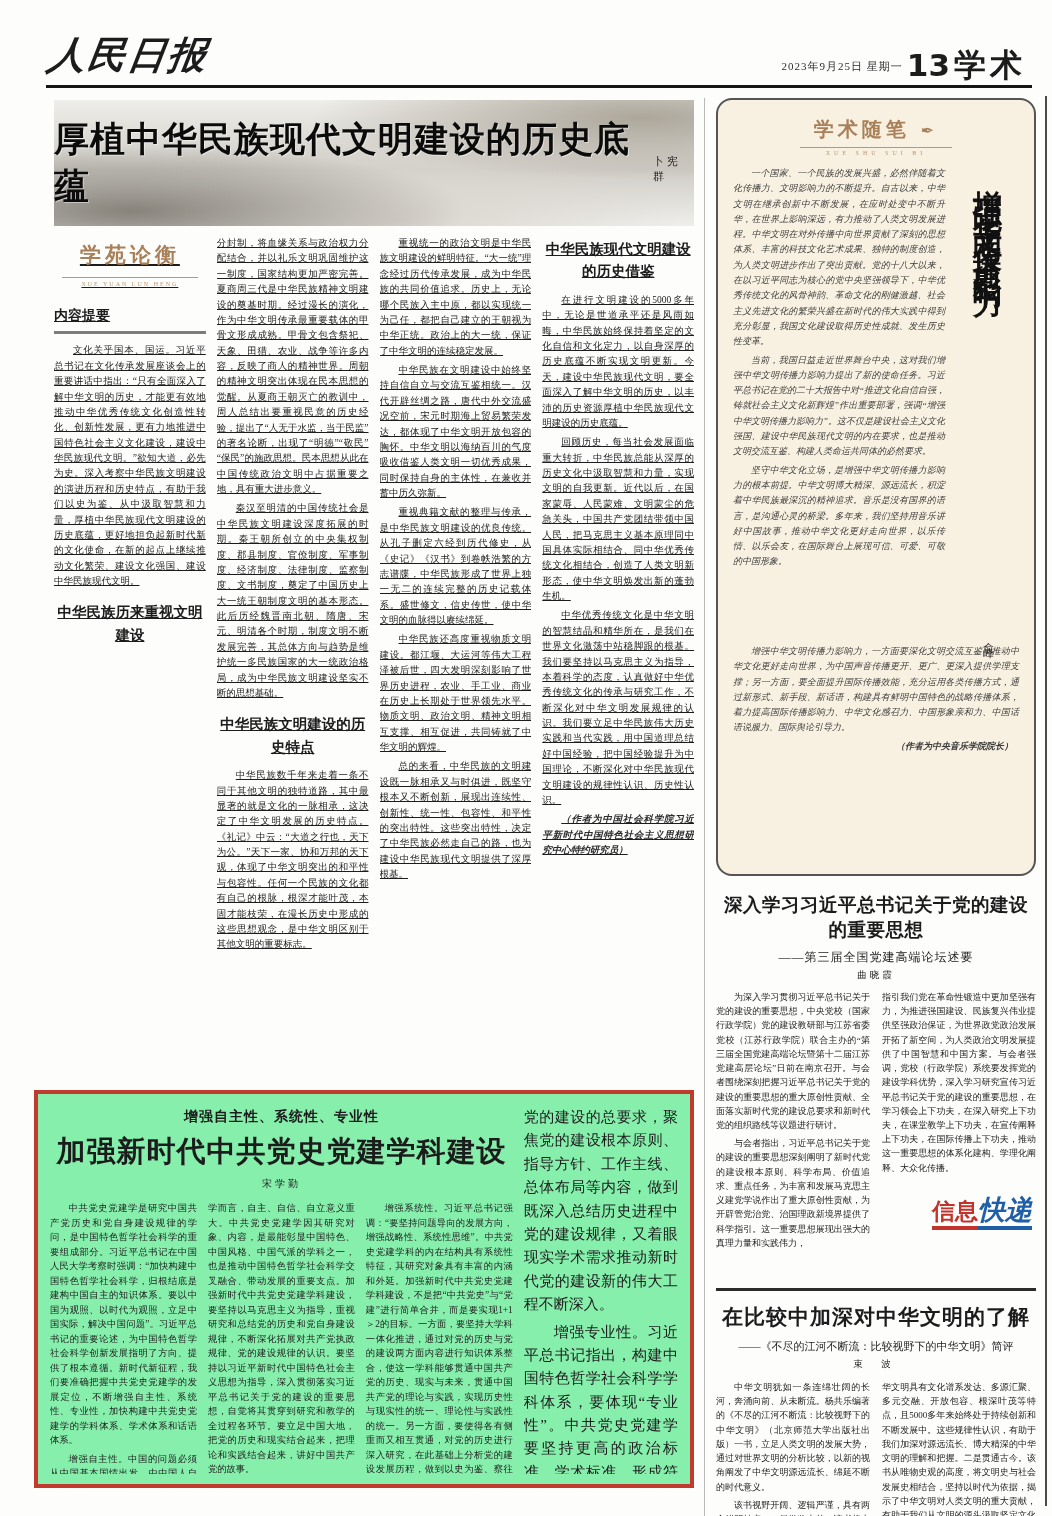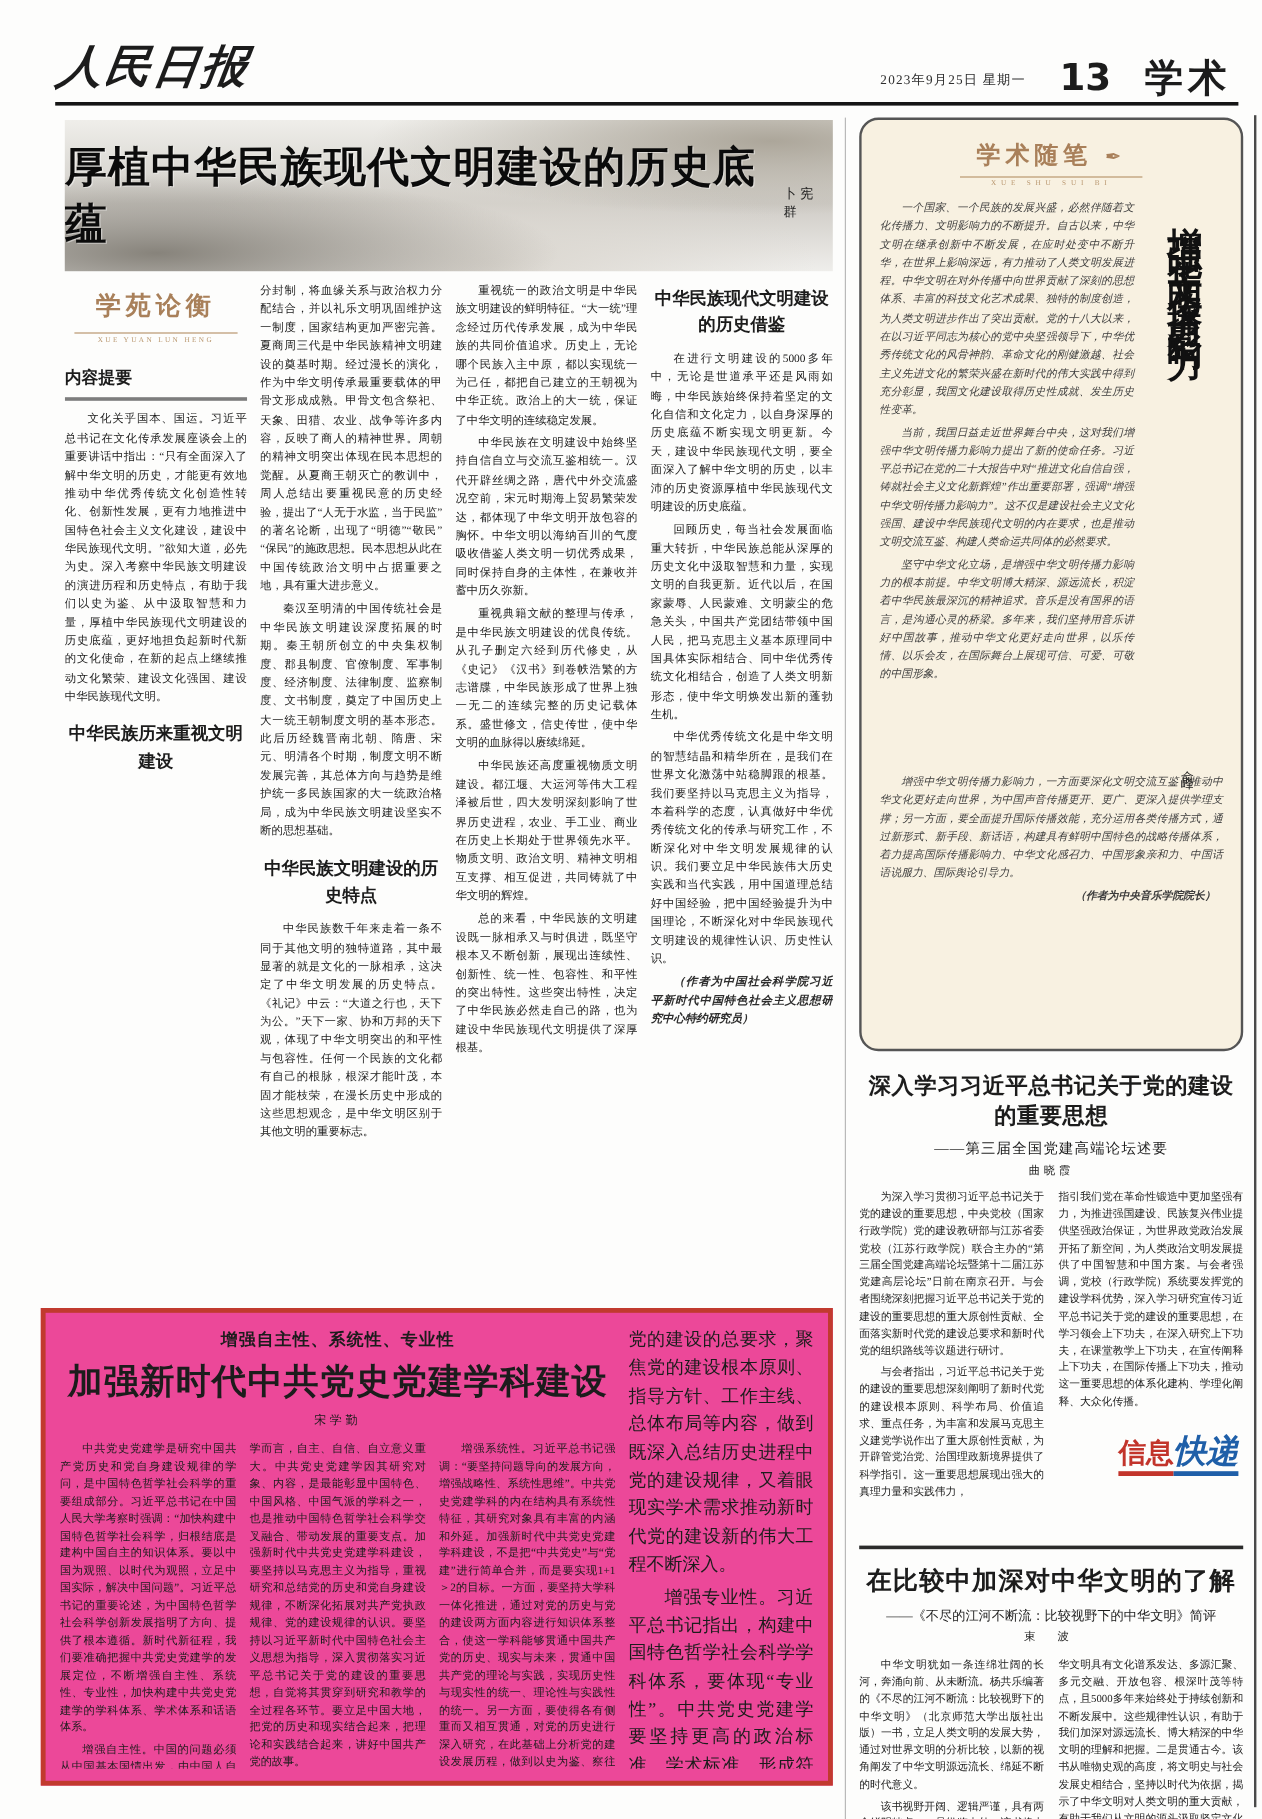--- a/index.html
+++ b/index.html
@@ -8,21 +8,21 @@
     background:#f4f3f1;
     font-family:"Liberation Serif","DejaVu Serif",serif;
     color:#1c1c1c;
   }
   .page{position:relative;width:1052px;height:1516px;background:#fdfdfc;overflow:hidden;}
   .page-edge{position:absolute;top:96px;right:5px;bottom:10px;width:2px;background:#4a4a4a;}
 
   
   header{display:flex;justify-content:space-between;align-items:flex-end;padding:30px 26px 4px 48px;}
   .masthead{font-size:38px;font-weight:bold;font-style:italic;letter-spacing:2px;transform:skewX(-8deg);font-family:"DejaVu Serif",serif;}
-  .header-right{display:flex;align-items:flex-end;gap:28px;}
+  .header-right{display:flex;align-items:flex-end;gap:4px;}
   .pub-date{font-size:11px;color:#2e2e2e;padding-bottom:7px;letter-spacing:1px;}
   .page-no{font-size:31px;font-weight:bold;font-family:"DejaVu Sans",sans-serif;line-height:1;}
   .section-name{font-size:32px;font-weight:900;font-family:"DejaVu Sans",sans-serif;line-height:1;letter-spacing:4px;}
   .header-rule{height:3px;background:#151515;margin:0 20px 0 46px;}
 
   
   .content{display:flex;padding:10px 16px 0 46px;gap:0;}
   .left-zone{width:648px;flex:none;}
   .right-zone{flex:1;border-left:1px solid #b9b9b9;margin-left:10px;padding-left:11px;min-width:0;}
 
@@ -32,33 +32,33 @@
       radial-gradient(ellipse at 12% 88%, #87837b 0%, rgba(135,131,123,0) 42%),
       radial-gradient(ellipse at 92% 14%, #aca69a 0%, rgba(172,166,154,0) 40%),
       radial-gradient(ellipse at 55% 95%, #dbd7d0 0%, rgba(219,215,208,0) 55%),
       linear-gradient(180deg,#efeeea 0%,#cfccc6 55%,#efeeeb 100%);
     display:flex;flex-direction:row;align-items:center;justify-content:center;}
   .banner-title{font-family:"DejaVu Sans",sans-serif;font-size:35px;font-weight:900;letter-spacing:1px;color:#0b0b0b;text-shadow:1px 1px 0 rgba(255,255,255,.45);}
   .banner-byline{margin-top:12px;font-size:11px;color:#1f1f1f;letter-spacing:3px;}
 
   
   .main-cols{display:flex;gap:11px;height:842px;overflow:hidden;margin-left:8px;}
-  .col{flex:1;min-width:0;font-size:9.5px;line-height:1.62;text-align:justify;overflow:hidden;}
+  .col{flex:1;min-width:0;font-size:9.5px;line-height:1.62;text-align:justify;overflow:hidden;text-decoration:underline;}
   .col p{margin:0 0 4px;text-indent:2em;}
   .sec-head{font-size:14.5px;font-weight:bold;font-family:"DejaVu Sans",sans-serif;text-align:center;margin:12px 2px 10px;line-height:1.55;text-indent:0;}
   .col-logo{color:#a9805a;font-size:21px;font-weight:900;letter-spacing:4px;text-align:center;font-family:"DejaVu Sans",sans-serif;margin-top:2px;}
   .col-logo-rule{border-top:1px solid #b9976f;margin:5px 8px 2px;}
   .col-logo-caption{color:#b9976f;font-size:6px;text-align:center;letter-spacing:2px;margin-bottom:14px;}
   .abstract-head{font-size:14px;font-weight:bold;font-family:"DejaVu Sans",sans-serif;margin:4px 0 5px;}
   .abstract-rule{height:3px;background:#7d7d7d;margin-bottom:9px;}
   .abstract-text{font-size:10px;line-height:1.8;text-align:justify;margin-bottom:12px;}
   .attribution{font-style:italic;font-weight:bold;color:#2d2d2d;}
 
   
-  .red-box{margin:12px 0 0 -12px;border:4px solid #c13a2e;background:#ec4899;padding:8px 12px 10px;height:372px;overflow:hidden;}
+  .red-box{margin:12px 0 0 -12px;border:4px solid #c13a2e;background:#86efac;padding:8px 12px 10px;height:372px;overflow:hidden;}
   .party-layout{display:flex;gap:11px;height:100%;}
   .party-left{flex:3;display:flex;flex-direction:column;min-width:0;}
   .party-head{text-align:center;}
   .party-kicker{font-size:14px;font-weight:bold;font-family:"DejaVu Sans",sans-serif;margin:6px 0 9px;letter-spacing:1px;}
   .party-title{font-size:29px;font-weight:900;font-family:"DejaVu Sans",sans-serif;letter-spacing:1px;line-height:1.15;}
   .party-author{font-size:10px;margin:9px 0 10px;letter-spacing:3px;}
   .party-cols{display:flex;gap:11px;flex:1;overflow:hidden;}
   .party-col{flex:1;min-width:0;font-size:9.3px;line-height:1.56;text-align:justify;overflow:hidden;}
   .party-col p{margin:0 0 4px;text-indent:2em;}
   .party-col4{flex:1;min-width:0;font-size:15px;line-height:1.56;text-align:justify;overflow:hidden;padding-top:4px;}

